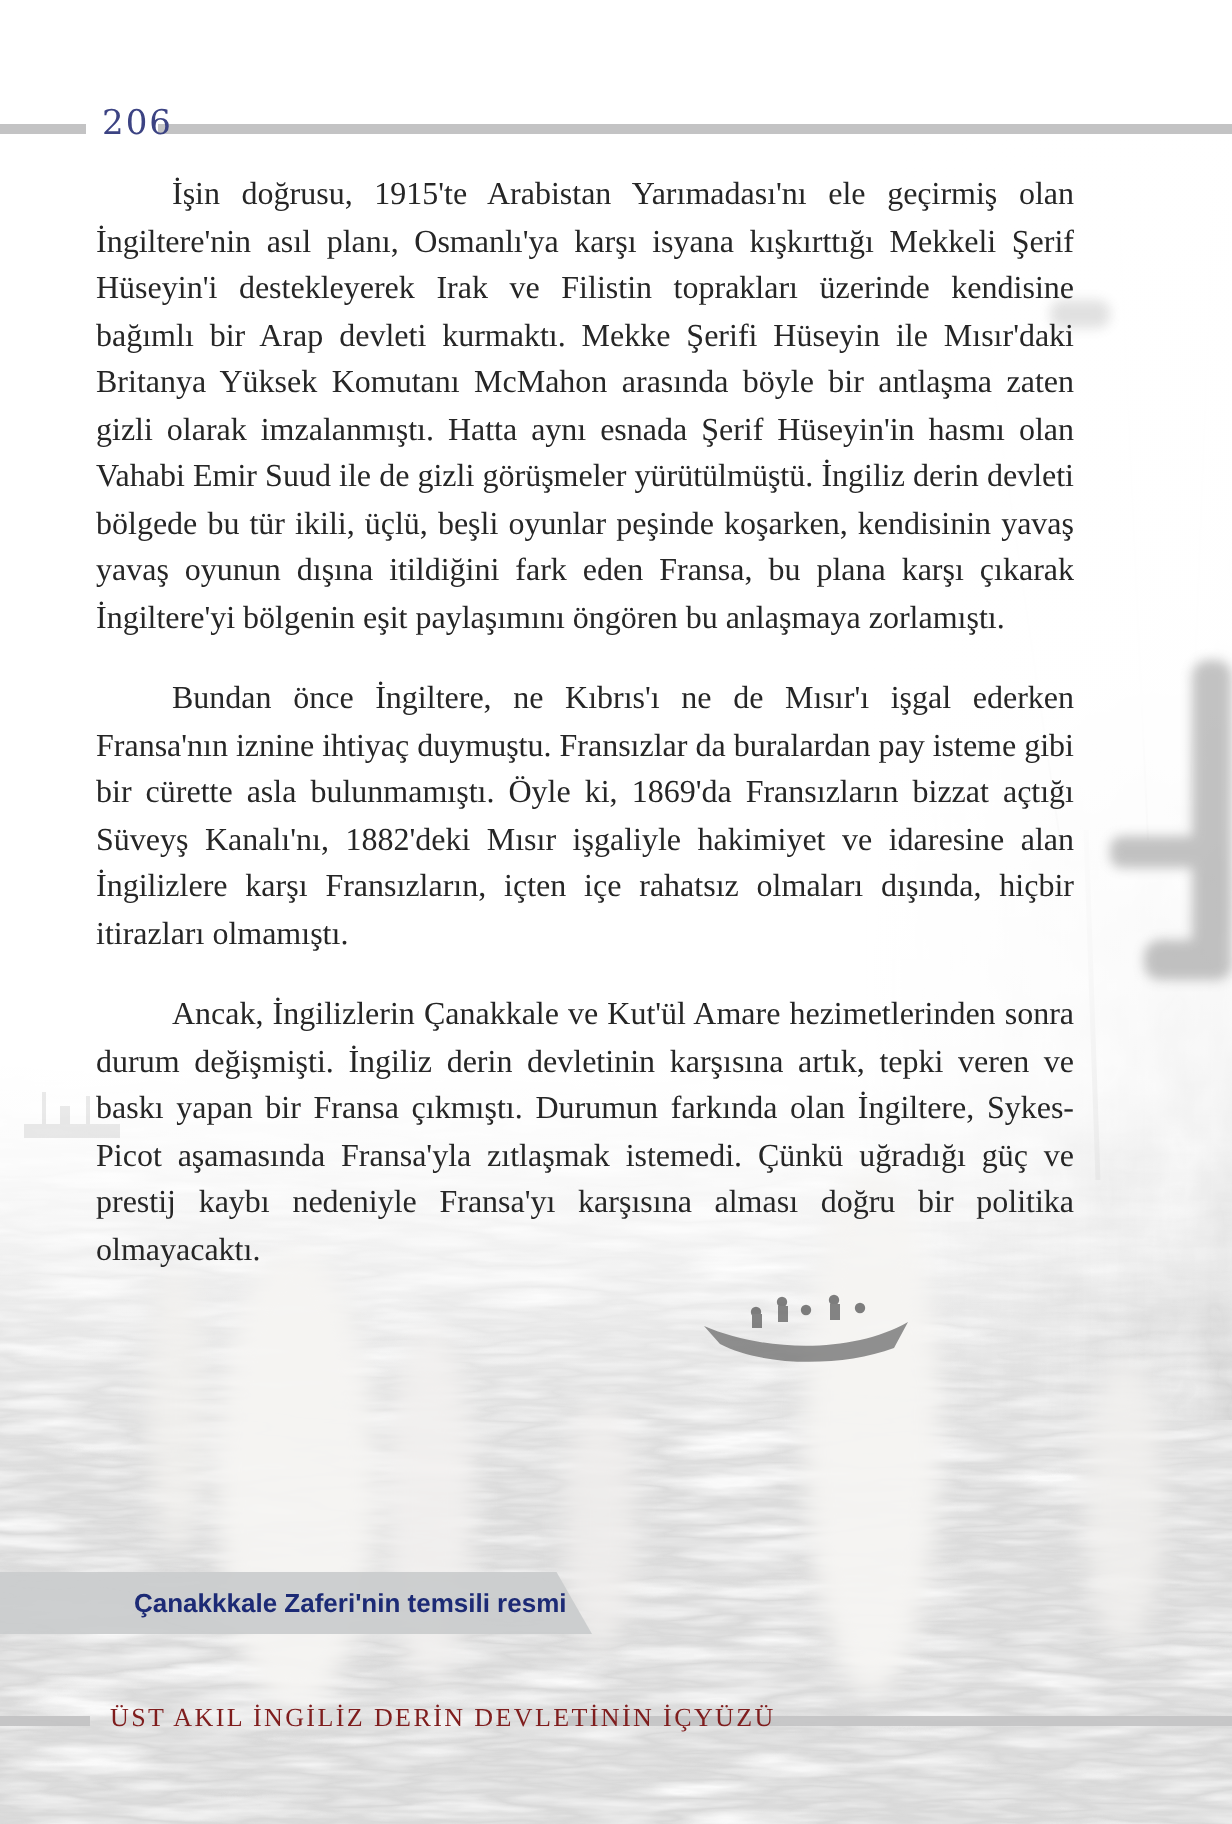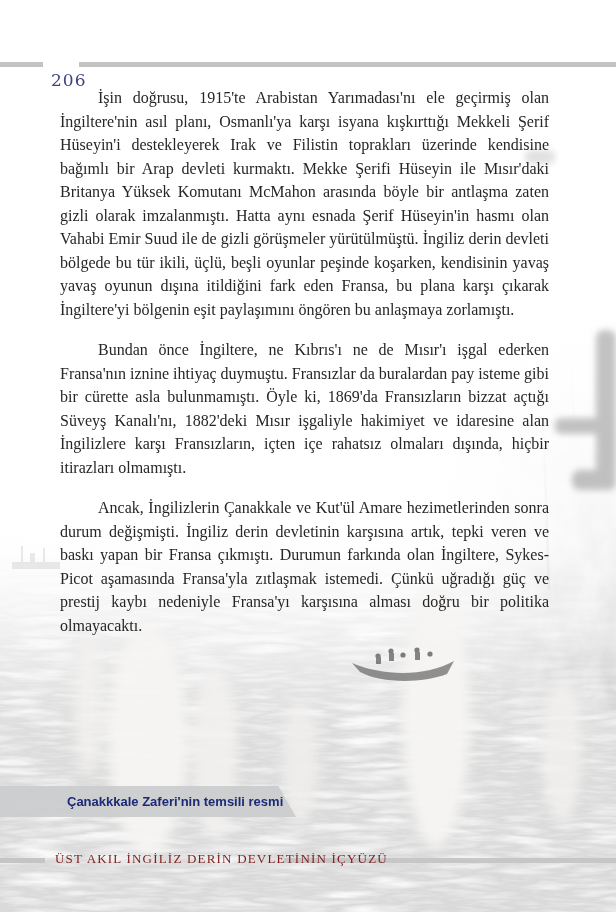--- a/index.html
+++ b/index.html
@@ -12,26 +12,26 @@
   }
   svg.bg { position: absolute; left: 0; top: 0; z-index: 0; }
 
   
   .rule { position: absolute; height: 5px; background: #c3c3c4; z-index: 2; }
   .rule-left  { left: 0; top: 62px; width: 43px; }
   .rule-right { left: 79px; top: 62px; width: 537px; }
   .page-number {
     position: absolute; left: 51px; top: 52px; z-index: 3;
     font-family: "DejaVu Serif", serif;
-    font-size: 17px; color: #3c4383; letter-spacing: 1px; margin-top: 18px;
+    font-size: 17px; color: #3c4383; letter-spacing: 1px;
   }
 
   
   .body-text {
-    position: absolute; left: 60px; top: 86px; width: 489px; z-index: 2;
+    position: absolute; left: 48px; top: 86px; width: 489px; z-index: 2;
   }
   .body-text p {
     margin: 0 0 17px 0;
     font-size: 16px; line-height: 23.5px;
     color: #262626;
     text-align: justify;
     text-indent: 38px;
   }
 
   

